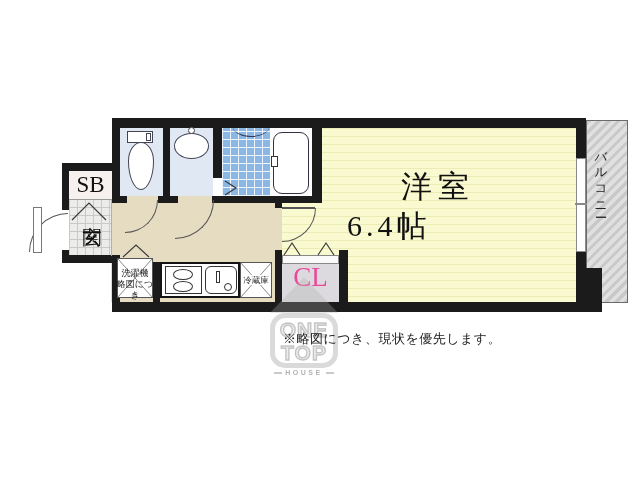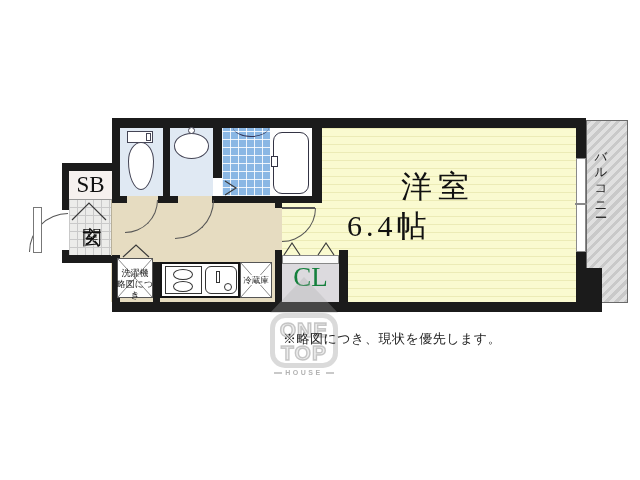--- a/index.html
+++ b/index.html
@@ -67,21 +67,21 @@
   .fridge-box{left:240px;top:262px;width:32px;height:36px;background:#fff;border:1px solid #555;box-sizing:border-box;}
   .cl-strip{left:282px;top:255px;width:57px;height:9px;background:#fafafa;border:1px solid #888;box-sizing:border-box;}
   .cl-body{left:282px;top:264px;width:57px;height:38px;background:#dcdade;}
 
   
   .lbl-main-name{left:352px;top:166px;width:172px;text-align:center;font-size:31px;letter-spacing:6px;}
   .lbl-main-size{left:347px;top:206px;width:182px;text-align:left;font-size:30px;letter-spacing:4px;}
   .lbl-balcony{left:592px;top:142px;height:120px;font-size:12.5px;letter-spacing:3px;color:#222;}
   .lbl-sb{left:69px;top:172px;width:43px;text-align:center;font-size:23px;}
   .lbl-genkan{left:79px;top:211px;height:50px;font-size:19px;letter-spacing:3px;}
-  .lbl-cl{left:282px;top:262px;width:57px;text-align:center;font-size:27px;color:#15803d;}
+  .lbl-cl{left:282px;top:262px;width:57px;text-align:center;font-size:27px;color:#ec4899;}
   .lbl-wm{left:116px;top:268px;width:38px;text-align:center;font-size:9px;line-height:11px;color:#222;}
   .lbl-fridge{left:240px;top:275px;width:32px;text-align:center;font-size:8.5px;color:#222;}
   .lbl-fridge span{background:#fff;padding:0 1px;}
   .note{left:283px;top:330px;font-size:13px;color:#222;z-index:45;letter-spacing:0.5px;}
 
   
   .wm{position:absolute;z-index:40;}
   .wm-roof{left:270px;top:277px;width:0;height:0;
     border-left:34px solid transparent;border-right:34px solid transparent;
     border-bottom:36px solid rgba(172,172,172,0.30);}

